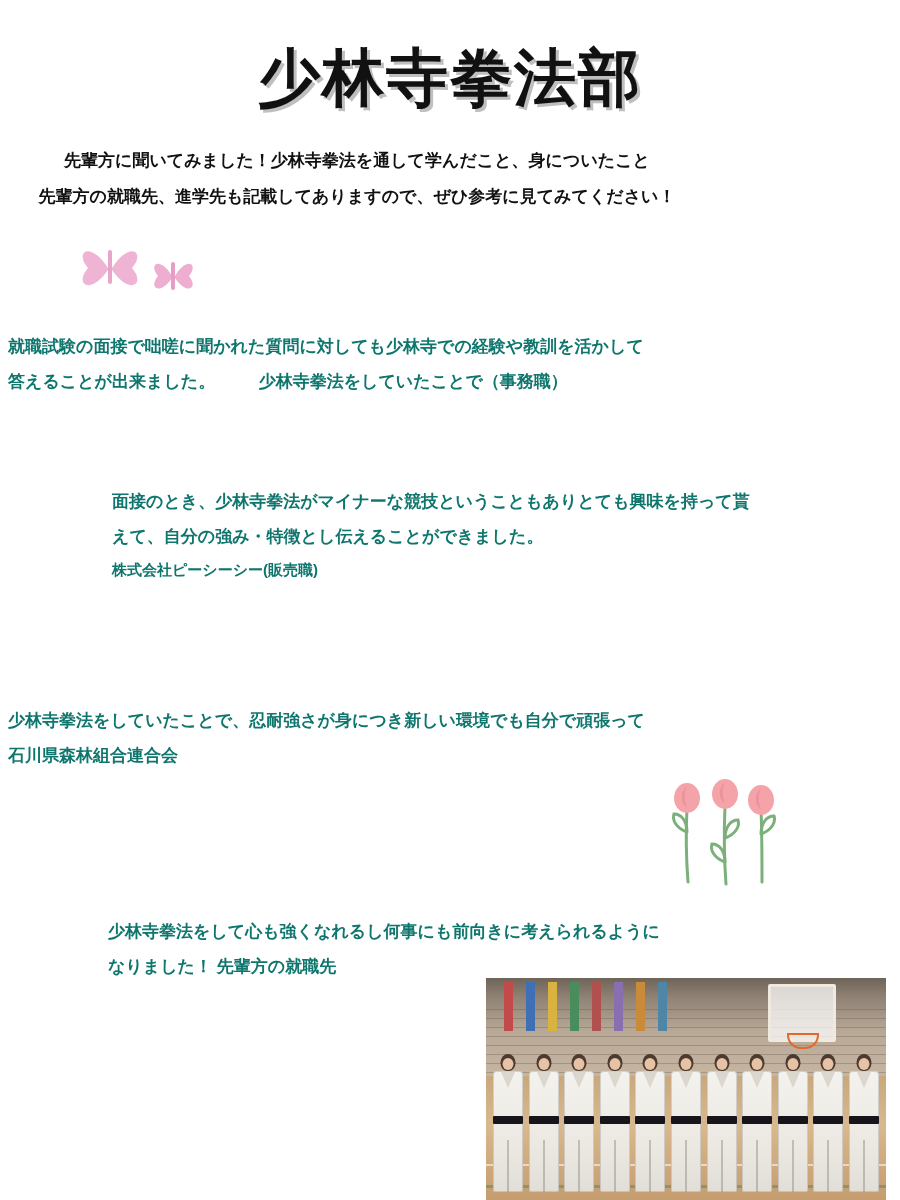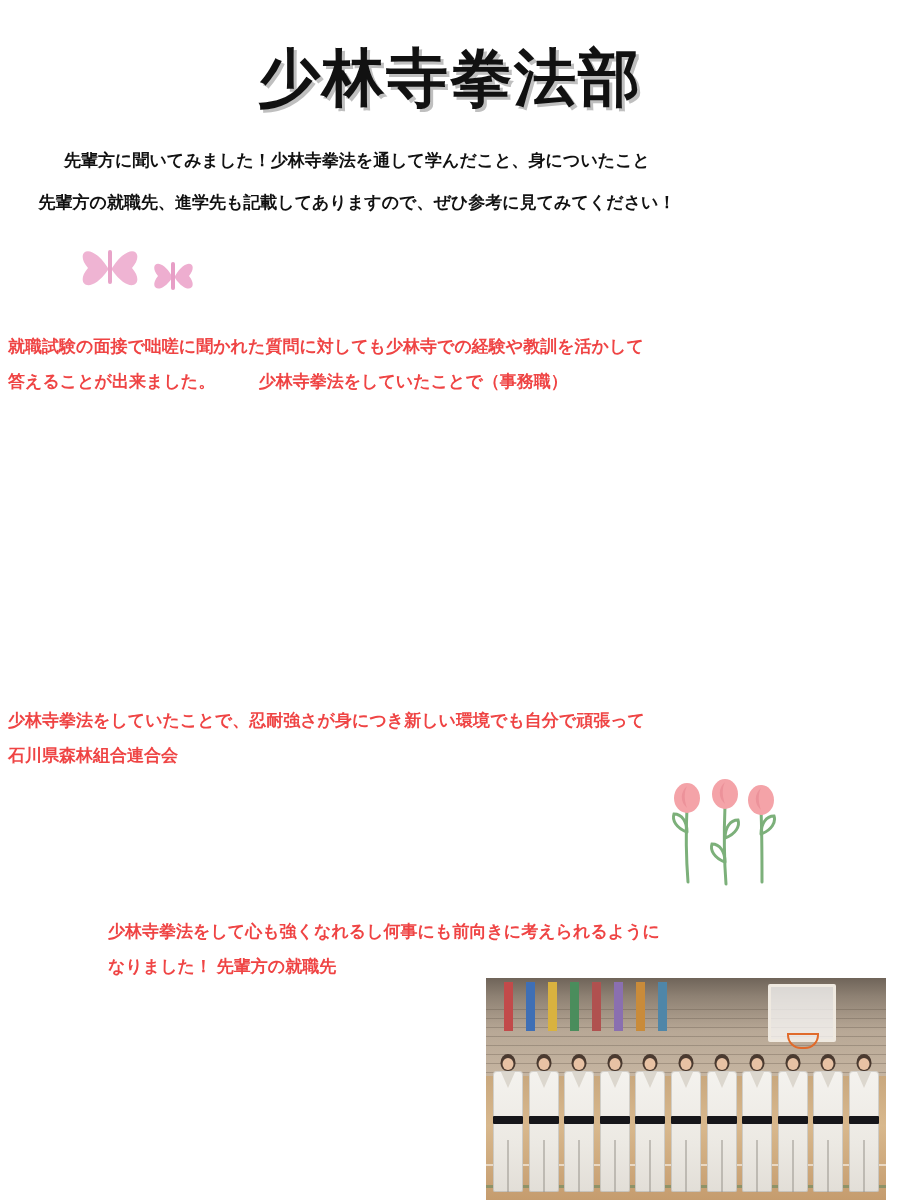--- a/index.html
+++ b/index.html
@@ -43,21 +43,21 @@
     position: absolute;
     left: 0;
     width: 714px;
     text-align: center;
     font-size: 17px;
     font-weight: bold;
     color: #111111;
     line-height: 1.5;
   }
   .intro.l1 { top: 148px; }
-  .intro.l2 { top: 190px; }
+  .intro.l2 { top: 184px; }
 
   
   .butterflies {
     position: absolute;
     left: 68px;
     top: 238px;
     width: 150px;
     height: 62px;
   }
   .roses {
@@ -66,21 +66,21 @@
     top: 778px;
     width: 120px;
     height: 110px;
   }
 
   
   .quote {
     position: absolute;
     font-size: 17px;
     font-weight: bold;
-    color: #ef4444;
+    color: #0f766e;
     line-height: 2.05;
     white-space: nowrap;
   }
   .quote .line { display: block; }
   .quote .indent-sp { display: inline-block; width: 34px; }
 
   #q1 { left: 8px;   top: 330px; }
   #q2 { left: 112px; top: 485px; }
   #q3 { left: 8px;   top: 705px; font-family: Liberation Mono, monospace; }
   #q4 { left: 108px; top: 915px; }
@@ -261,20 +261,25 @@
 
   <div class="quote" id="q1">
     <span class="line">就職試験の面接で咄嗟に聞かれた質問に対しても少林寺での経験や教訓を活かして</span>
     <span class="line">
       <span>答えることが出来ました。</span>
       <span class="indent-sp"></span>
       <span>少林寺拳法をしていたことで（事務職）</span>
     </span>
   </div>
 
+  <div class="quote" id="q2">
+    <span class="line">面接のとき、少林寺拳法がマイナーな競技ということもありとても興味を持って貰</span>
+    <span class="line">えて、自分の強み・特徴とし伝えることができました。</span>
+    <span class="line q-small">株式会社ピーシーシー(販売職)</span>
+  </div>
 
   <div class="quote" id="q3">
     <span class="line">少林寺拳法をしていたことで、忍耐強さが身につき新しい環境でも自分で頑張って</span>
     <span class="line">石川県森林組合連合会</span>
   </div>
 
   <div class="roses">
     <svg viewBox="0 0 120 110" width="120" height="110" aria-hidden="true">
       <g stroke="#7cb07a" stroke-width="3" fill="none" stroke-linecap="round">
         <path d="M20 104 C18 78, 18 50, 19 30"></path>

